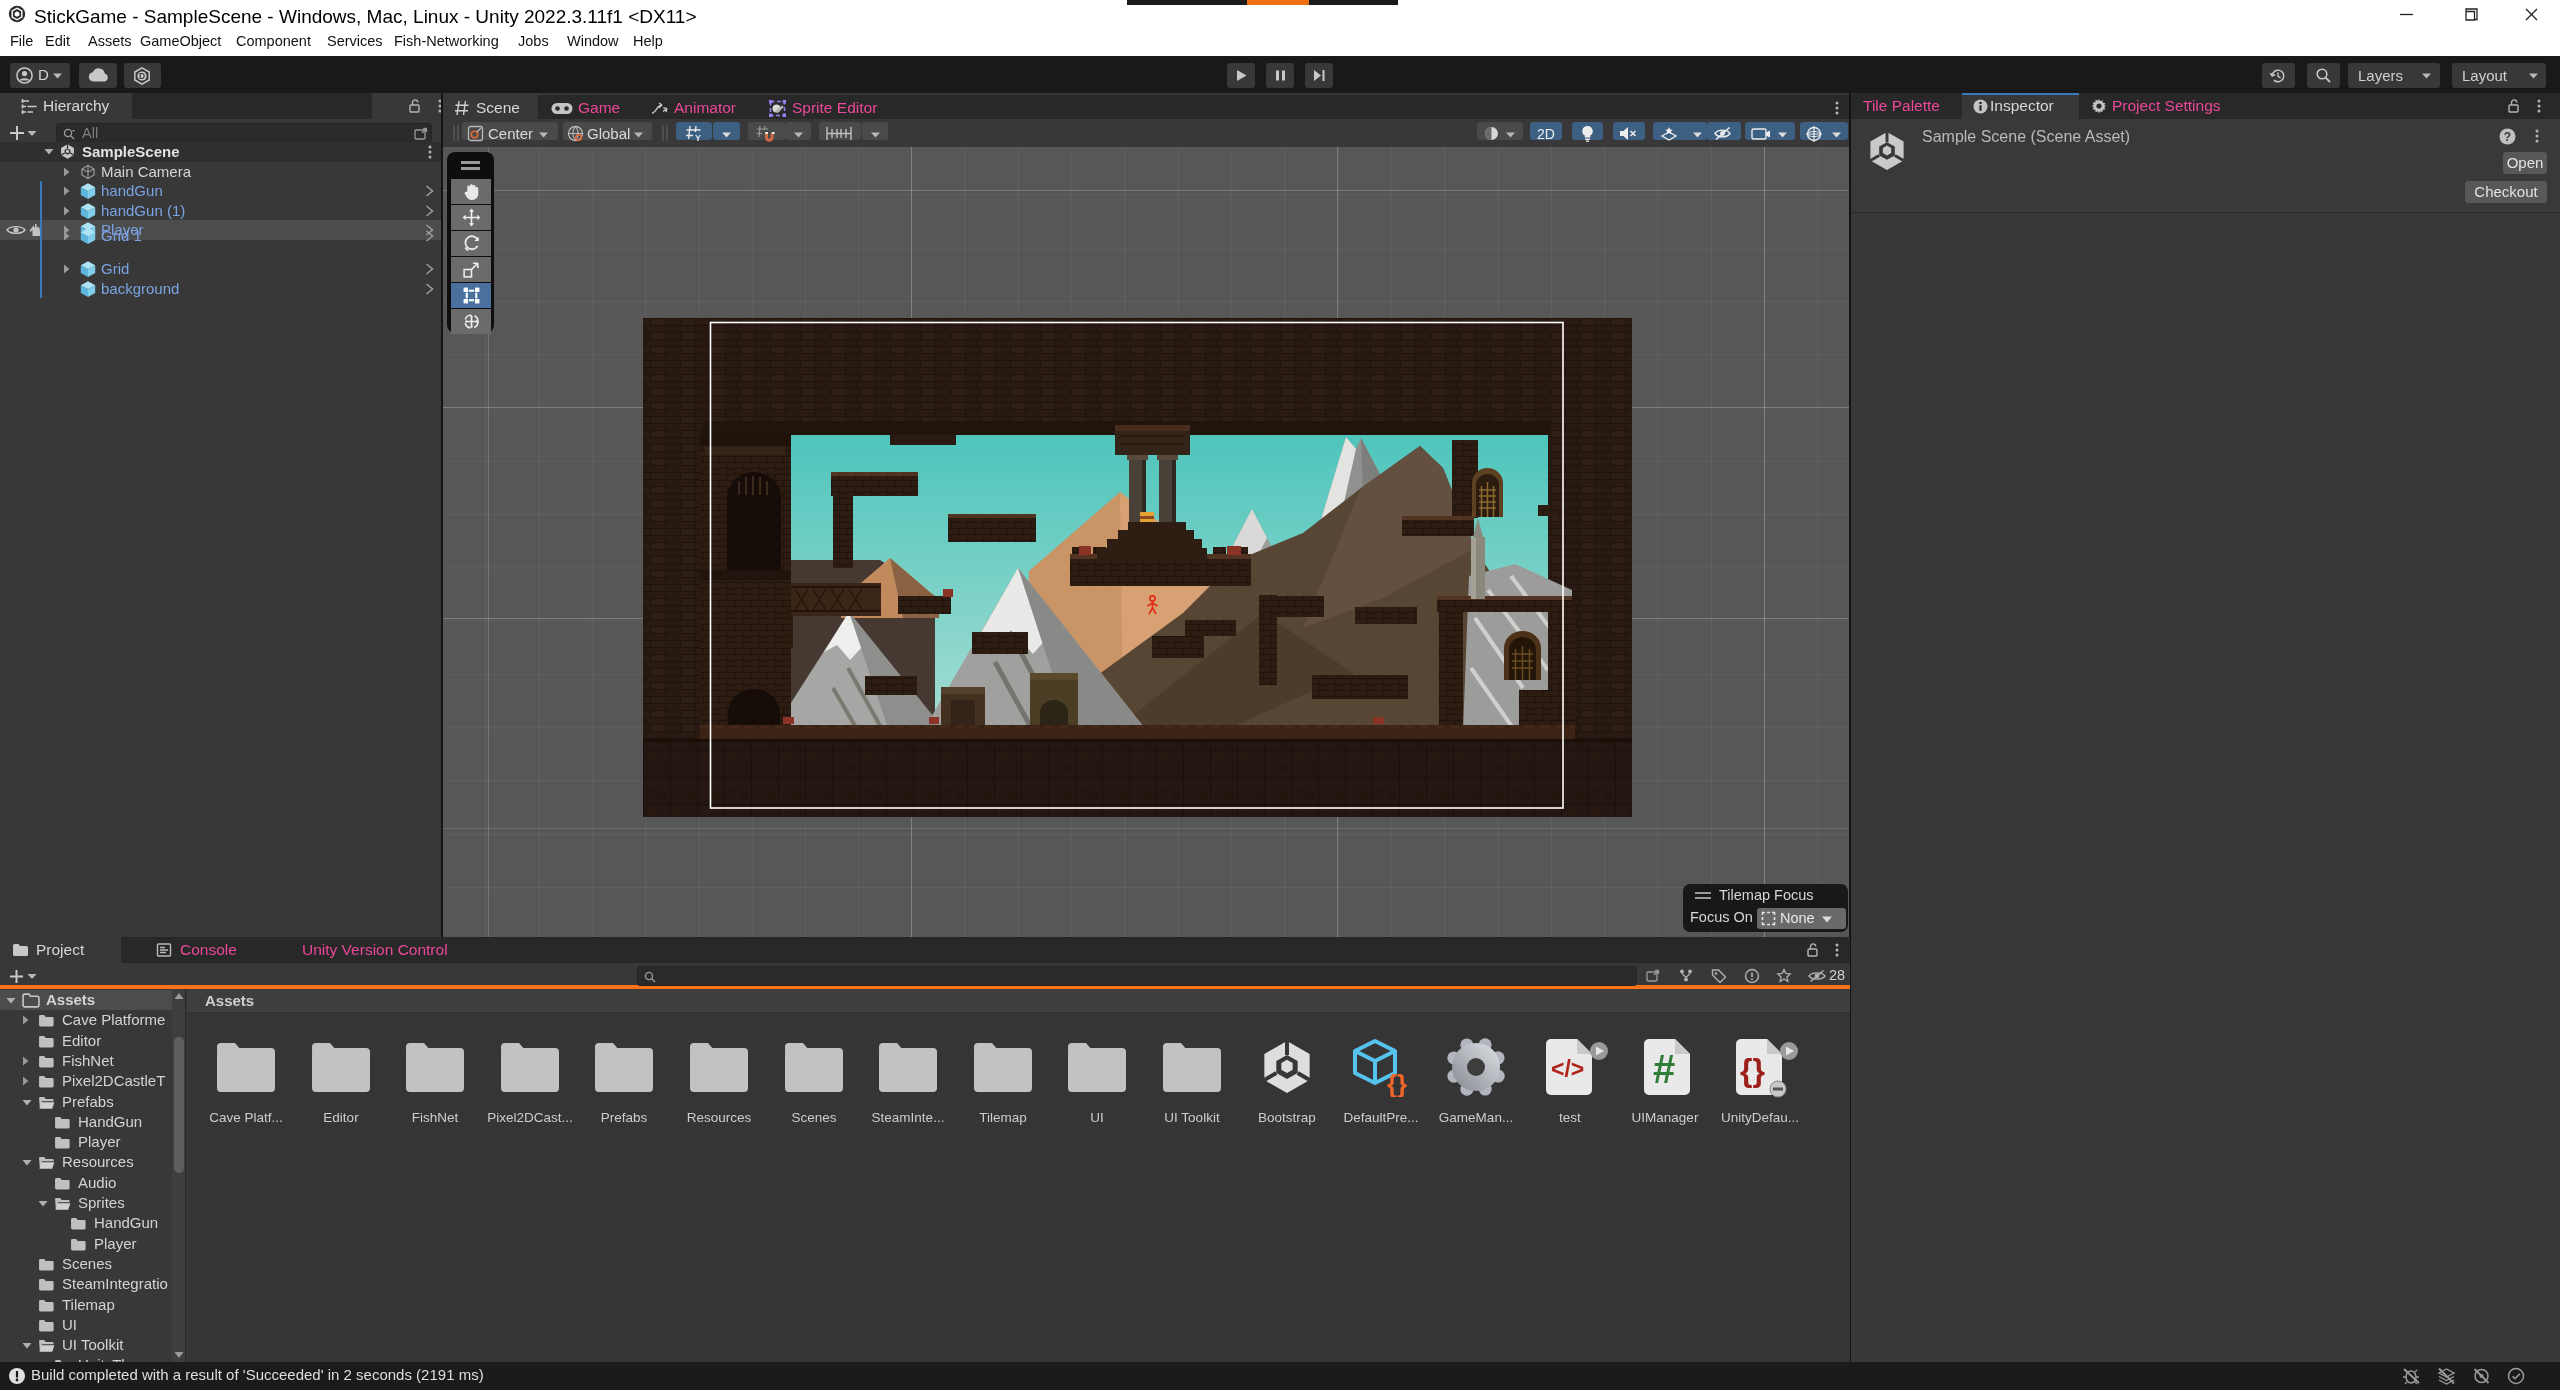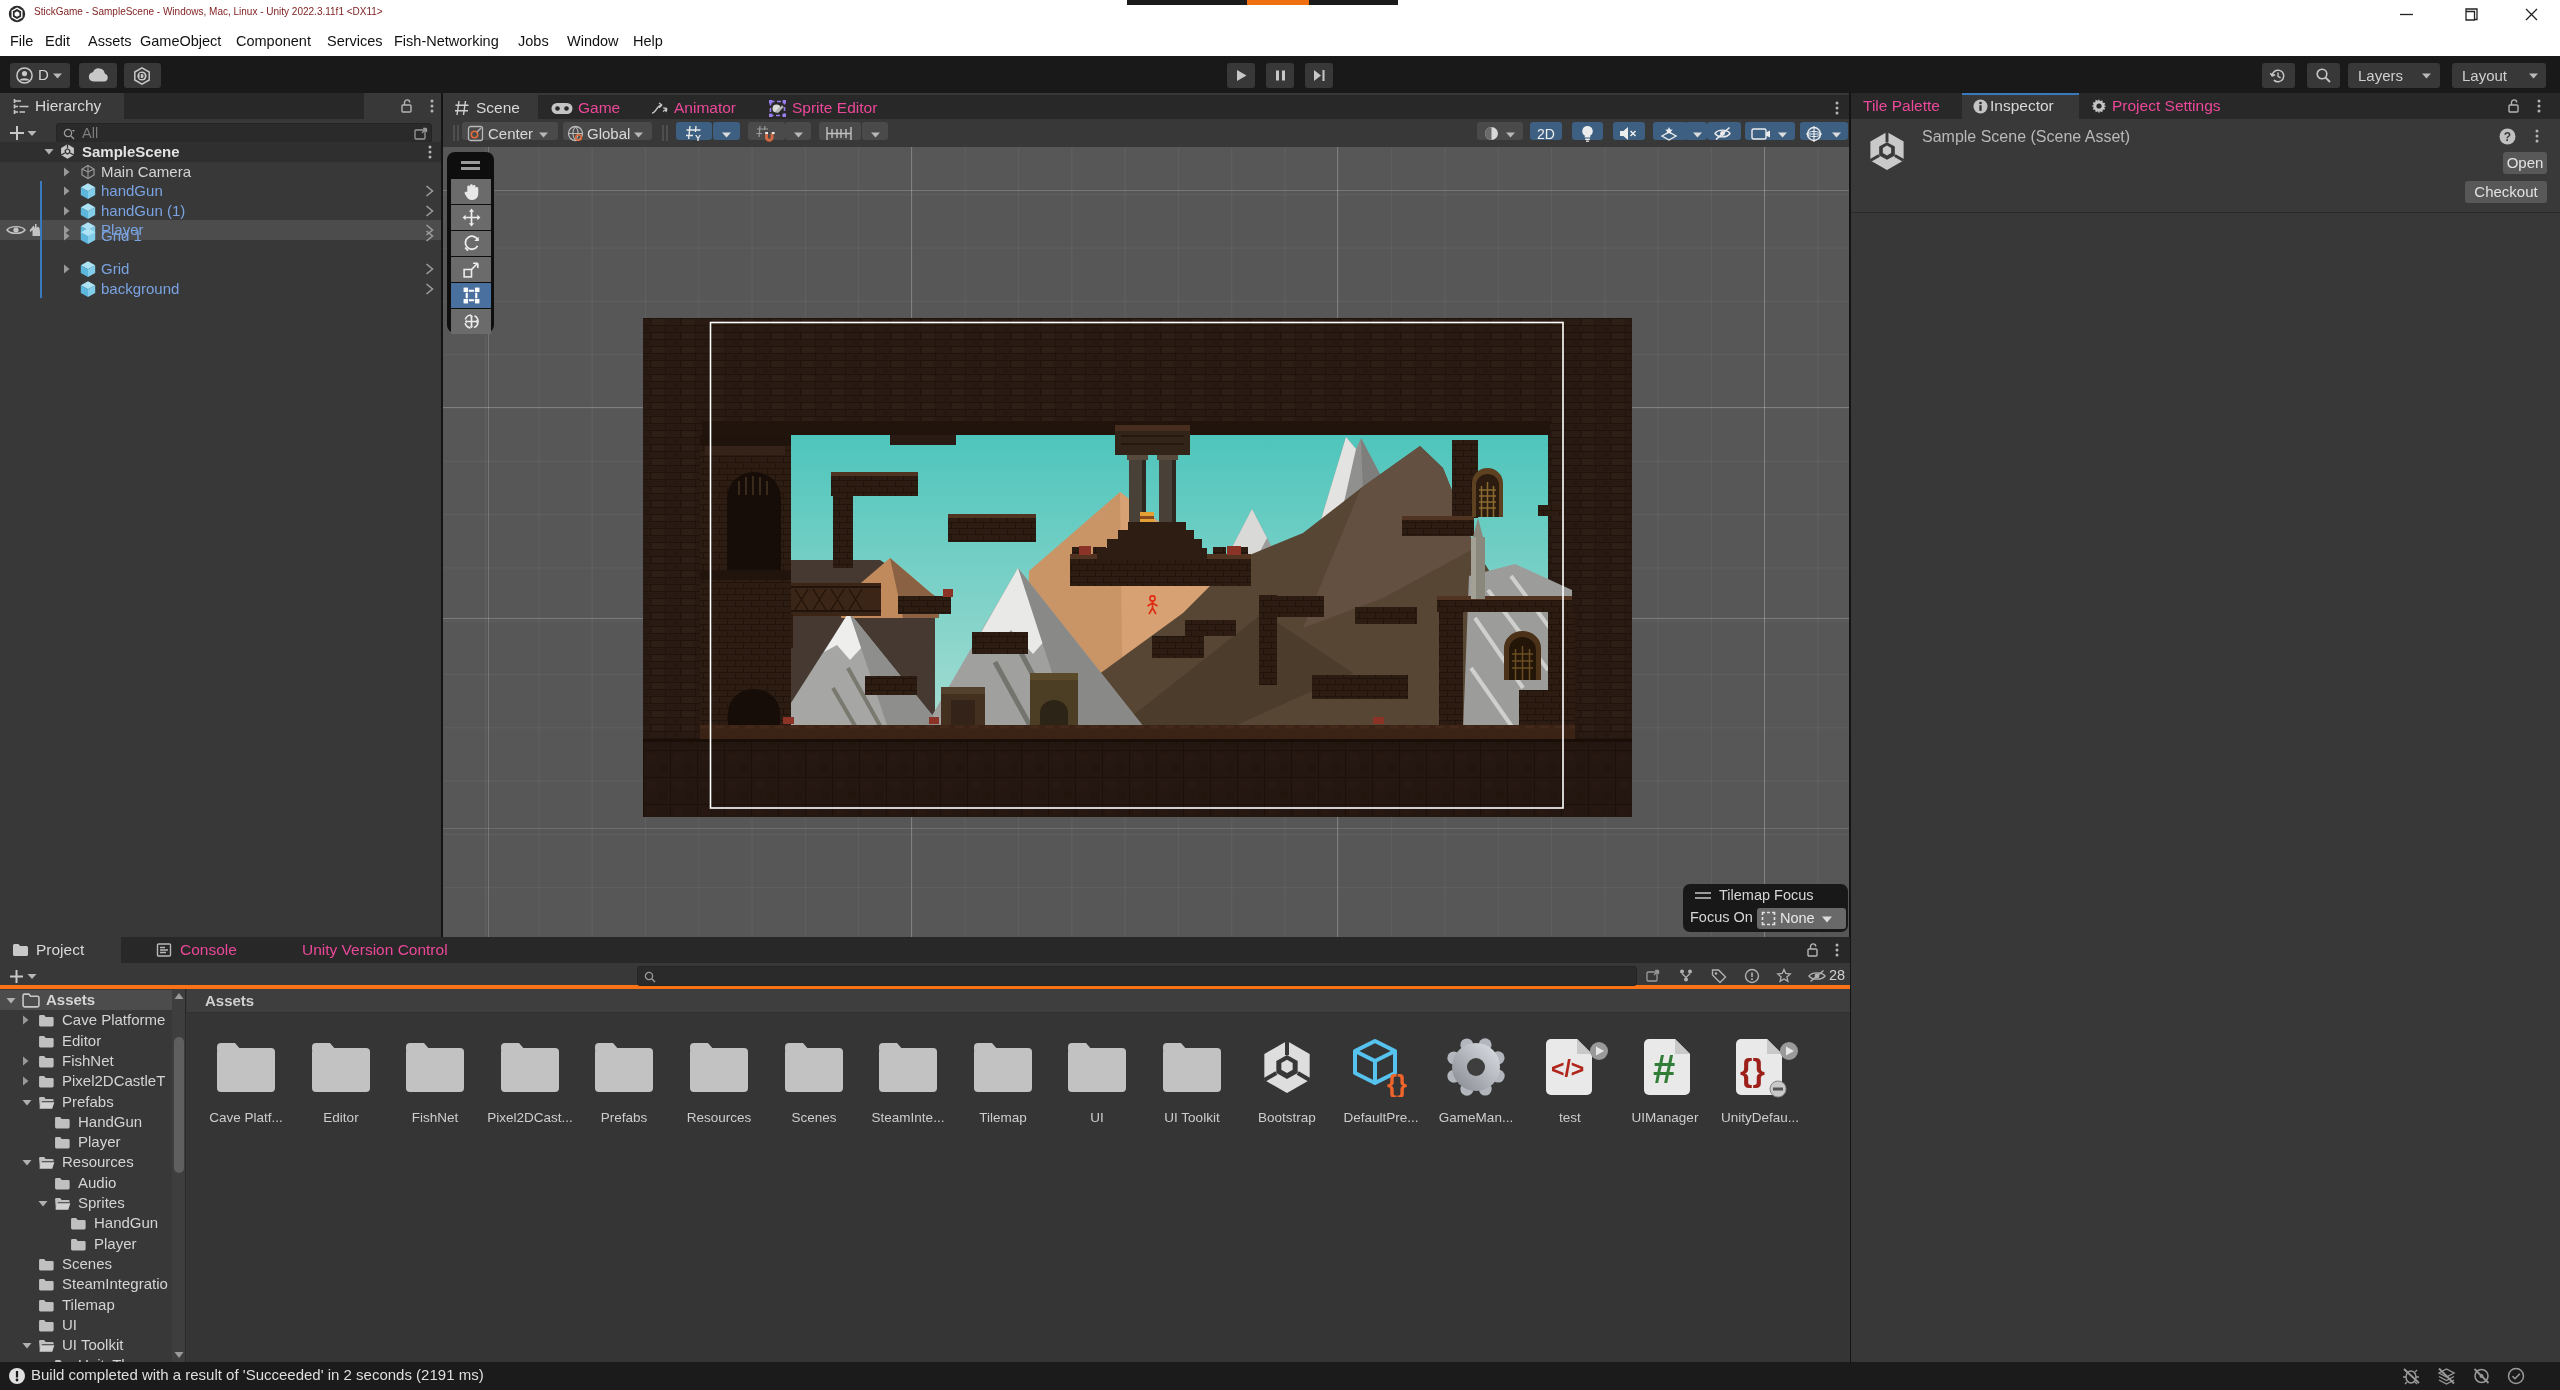--- a/index.html
+++ b/index.html
@@ -3,21 +3,21 @@
 <meta charset="utf-8">
 <style>
 * { margin:0; padding:0; box-sizing:border-box; }
 html,body { width:2560px; height:1390px; overflow:hidden; background:#383838;
   font-family:"Liberation Sans", sans-serif; -webkit-font-smoothing:antialiased; }
 .abs { position:absolute; }
 #root { position:relative; width:2560px; height:1390px; }
 
 
 #titlebar { left:0; top:0; width:2560px; height:28px; background:#ffffff; color:#000; }
-#titlebar .title { position:absolute; left:34px; top:6px; font-size:10px; color:#7f1d1d; }
+#titlebar .title { position:absolute; left:34px; top:6px; font-size:19px; color:#000000; }
 #topstrip { left:1127px; top:0; width:271px; height:5px; background:#1b1b1b; }
 #topstrip .o { position:absolute; left:120px; top:0; width:62px; height:5px; background:#ee7010; }
 .winbtn { position:absolute; top:6px; width:17px; height:17px; }
 
 
 #menubar { left:0; top:28px; width:2560px; height:28px; background:#ffffff; color:#111;
   font-size:14.5px; }
 #menubar span { position:absolute; top:5px; }
 
 
@@ -143,21 +143,21 @@
         </svg>
     </div>
     <div class="tbtn" style="left:2452px;width:94px">
       <span class="abs" style="left:10px;top:4px;font-size:15px;color:#cfcfcf">Layout</span>
       <svg class="abs" style="left:76px;top:9px" width="11" height="8" viewBox="0 0 11 8">
           <path d="M1 1.5 L5.5 6.5 L10 1.5 Z" fill="#b8b8b8"></path>
         </svg>
     </div>
   </div>
   <div class="abs" id="hier">
-    <div class="abs tabstrip" style="left:4px;top:0;width:360px">
+    <div class="abs tabstrip" style="left:12px;top:0;width:360px">
       <div class="tab" style="left:0;width:120px"></div>
       <svg class="abs" style="left:9px;top:5px" width="17" height="17" viewBox="0 0 17 17">
         <path d="M1.5 3 H8 M1.5 8.5 H5 M6.5 8.5 H15.5 M1.5 14 H5 M6.5 14 H12" stroke="#c8c8c8" stroke-width="1.6"></path>
         <path d="M1.5 1 V5 M1.5 6.5 V10.5 M1.5 12 V16" stroke="#c8c8c8" stroke-width="1.6"></path>
       </svg>
       <span class="abs tablabel" style="left:31px;top:4px">Hierarchy</span>
       <svg class="abs" style="left:395px;top:5px" width="16" height="16" viewBox="0 0 16 16">
         <rect x="3" y="7" width="9" height="7" rx="1" fill="none" stroke="#b4b4b4" stroke-width="1.4"></rect>
         <path d="M5.5 7 V4.5 a2.6 2.6 0 0 1 5.2 0" fill="none" stroke="#b4b4b4" stroke-width="1.4"></path>
       </svg>

